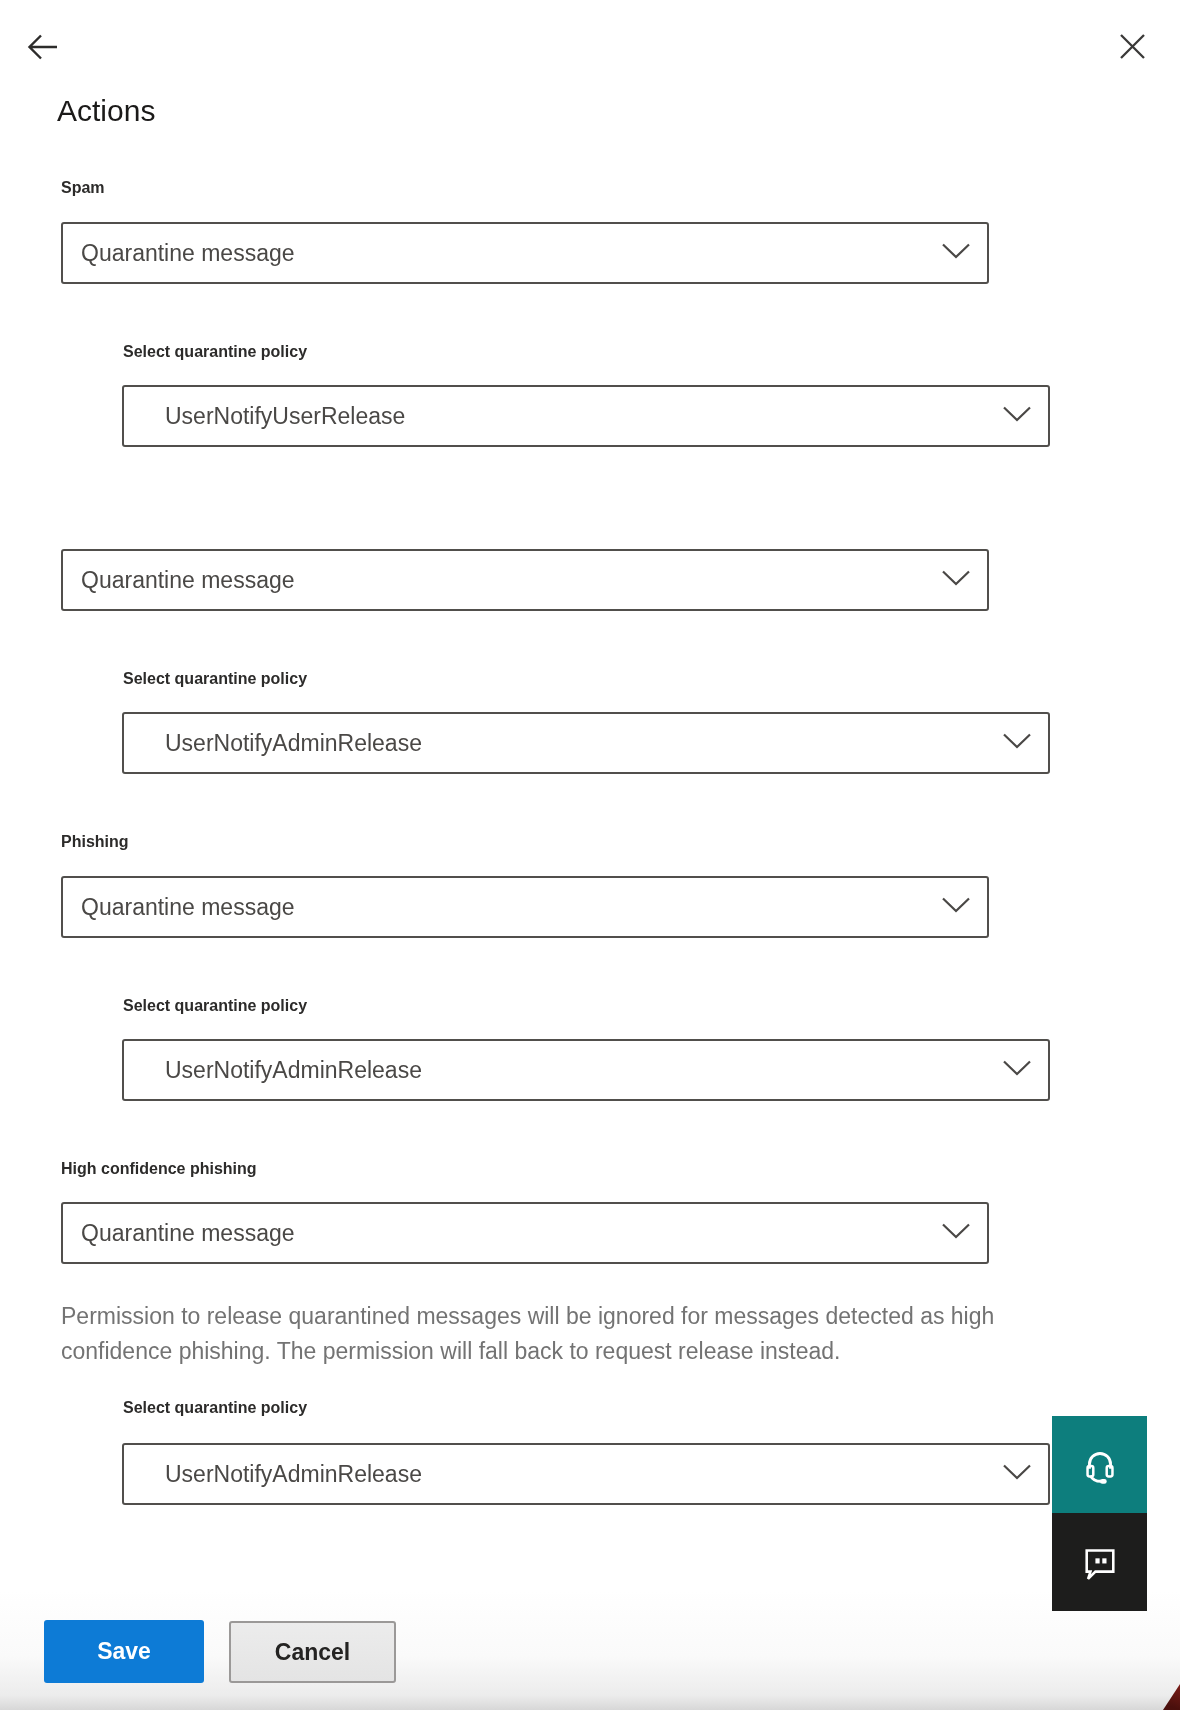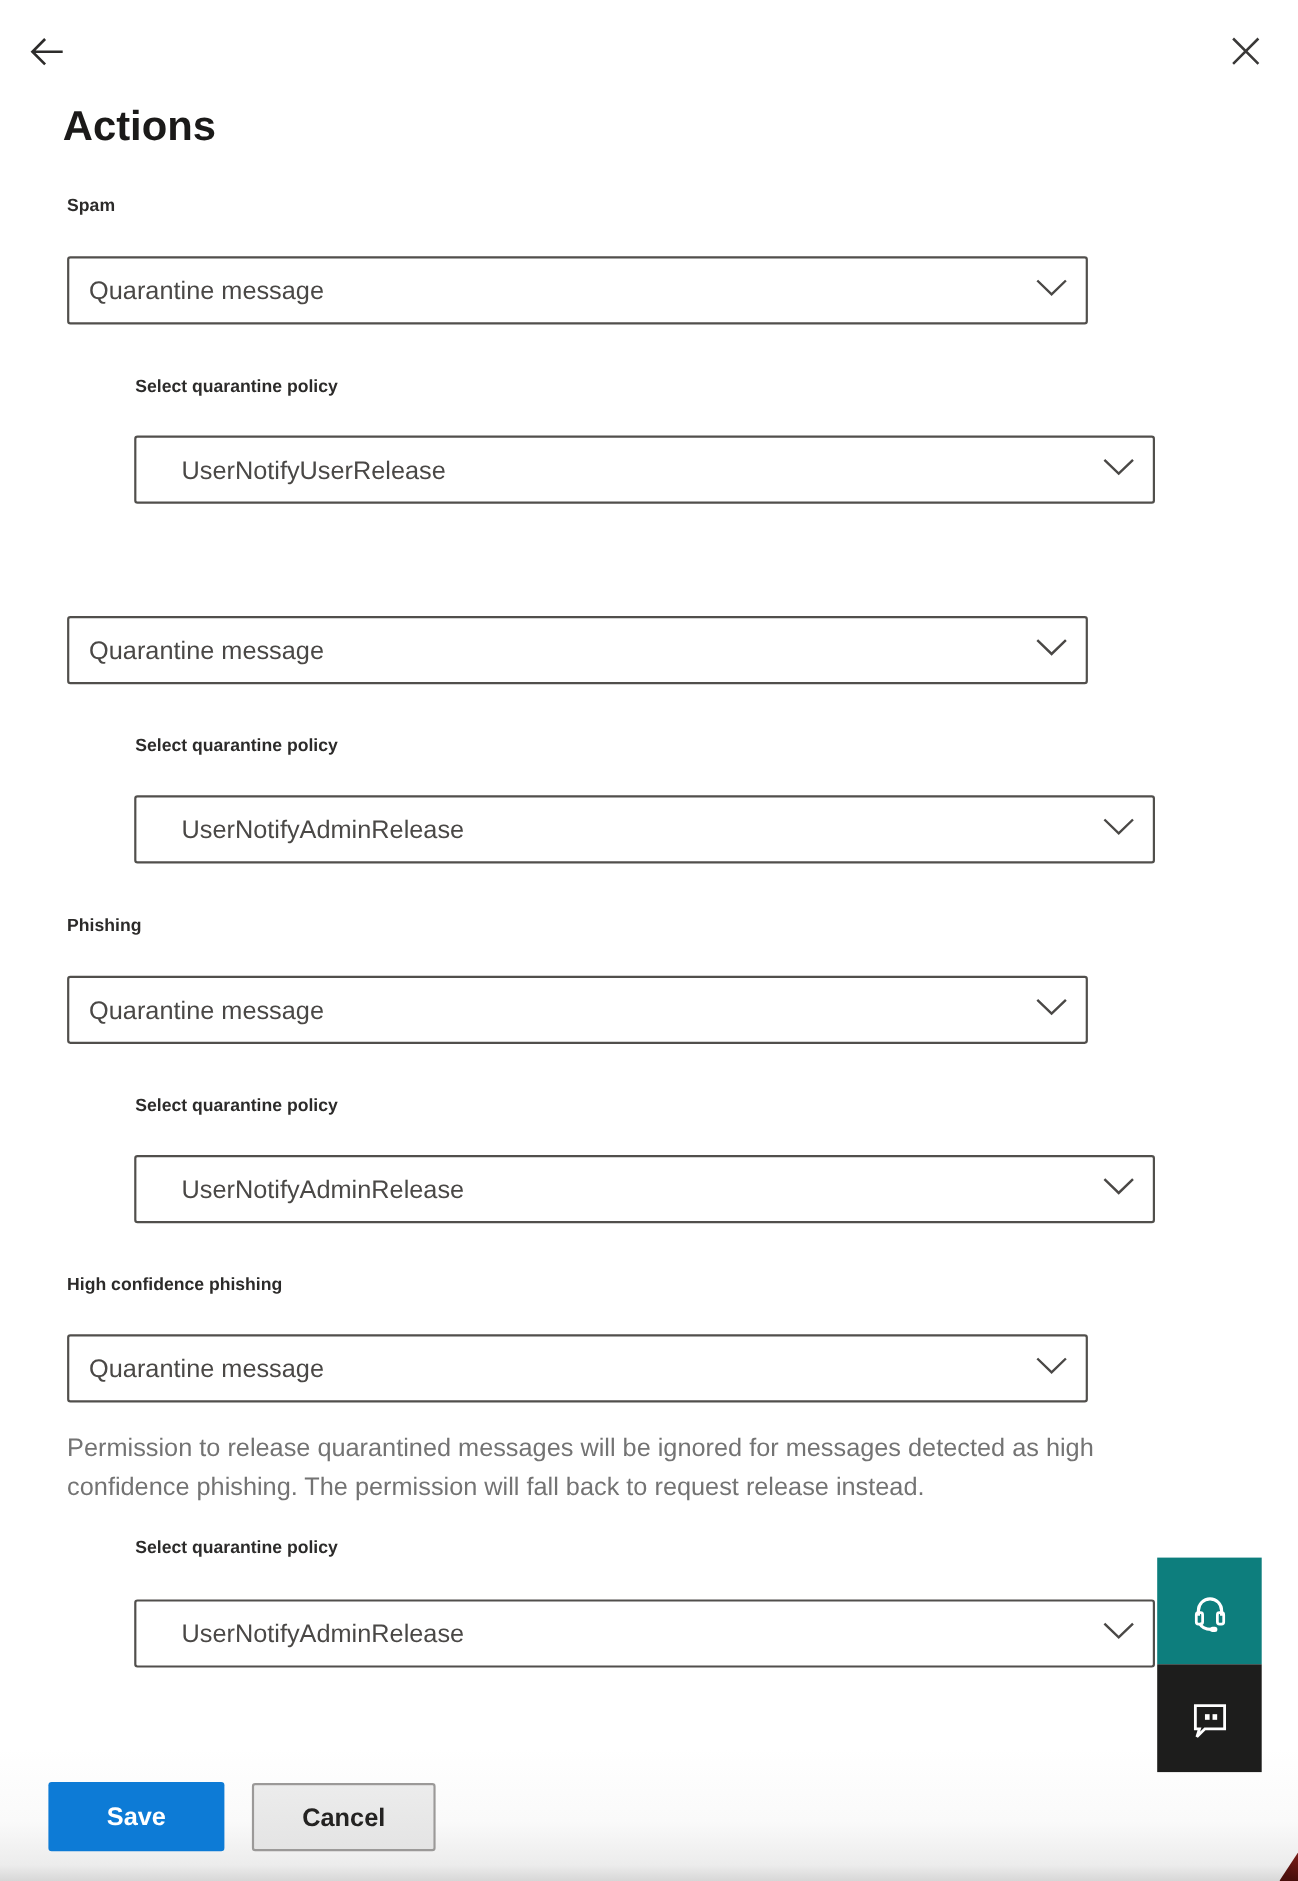--- a/index.html
+++ b/index.html
@@ -7,35 +7,35 @@
   body {
     font-family:"Liberation Sans","DejaVu Sans",sans-serif;
     width:1180px; height:1710px; position:relative; overflow:hidden;
   }
   .panel { position:absolute; inset:0; background:#ffffff; }
 
   .icon-btn { position:absolute; background:none; border:none; cursor:pointer; padding:0; line-height:0; }
 
   .page-title {
     position:absolute; left:57px; top:94px;
-    font-size:38px; font-weight:700; color:#1b1a19; letter-spacing:0;
+    font-size:30px; font-weight:400; color:#1b1a19; letter-spacing:0;
   }
 
   .sec-label {
     position:absolute; left:61px;
     font-size:16px; font-weight:600; color:#2c2b2a;
     white-space:nowrap;
   }
   .sec-label.indent { left:123px; }
 
   .dd {
     position:absolute; width:928px; height:62px;
     border:2px solid #514f4c; border-radius:3px; background:#ffffff;
     display:flex; align-items:center;
-    padding:0 60px 0 18px; cursor:pointer;margin-top:11px;
+    padding:0 60px 0 18px; cursor:pointer;
   }
   .dd.top { left:61px; }
   .dd.indent { left:122px;padding-left:41px; }
   .dd .val {
     font-size:23px; color:#4a4846; white-space:nowrap; overflow:hidden;
   }
   .dd .chev { position:absolute; right:16px; top:50%; transform:translateY(-50%); }
 
   .note {
     position:absolute; left:61px; top:1299px; width:1015px;

